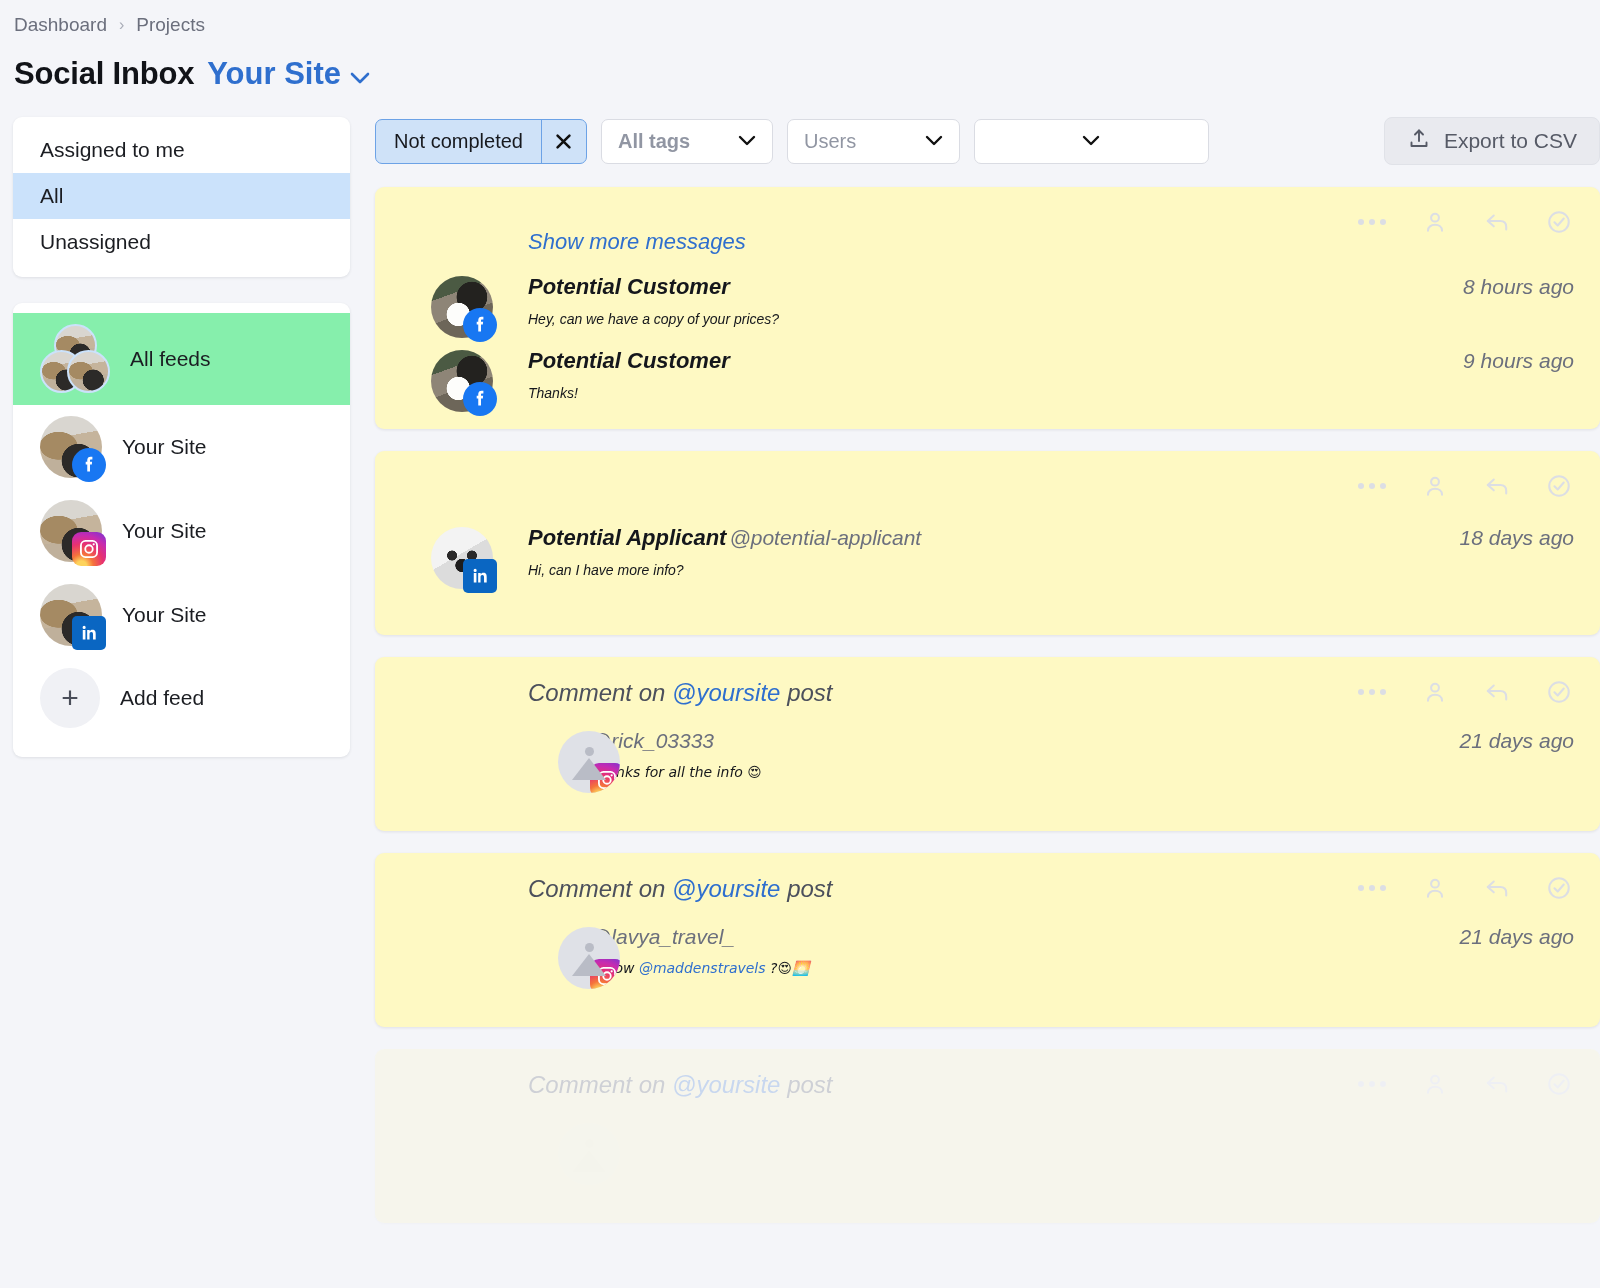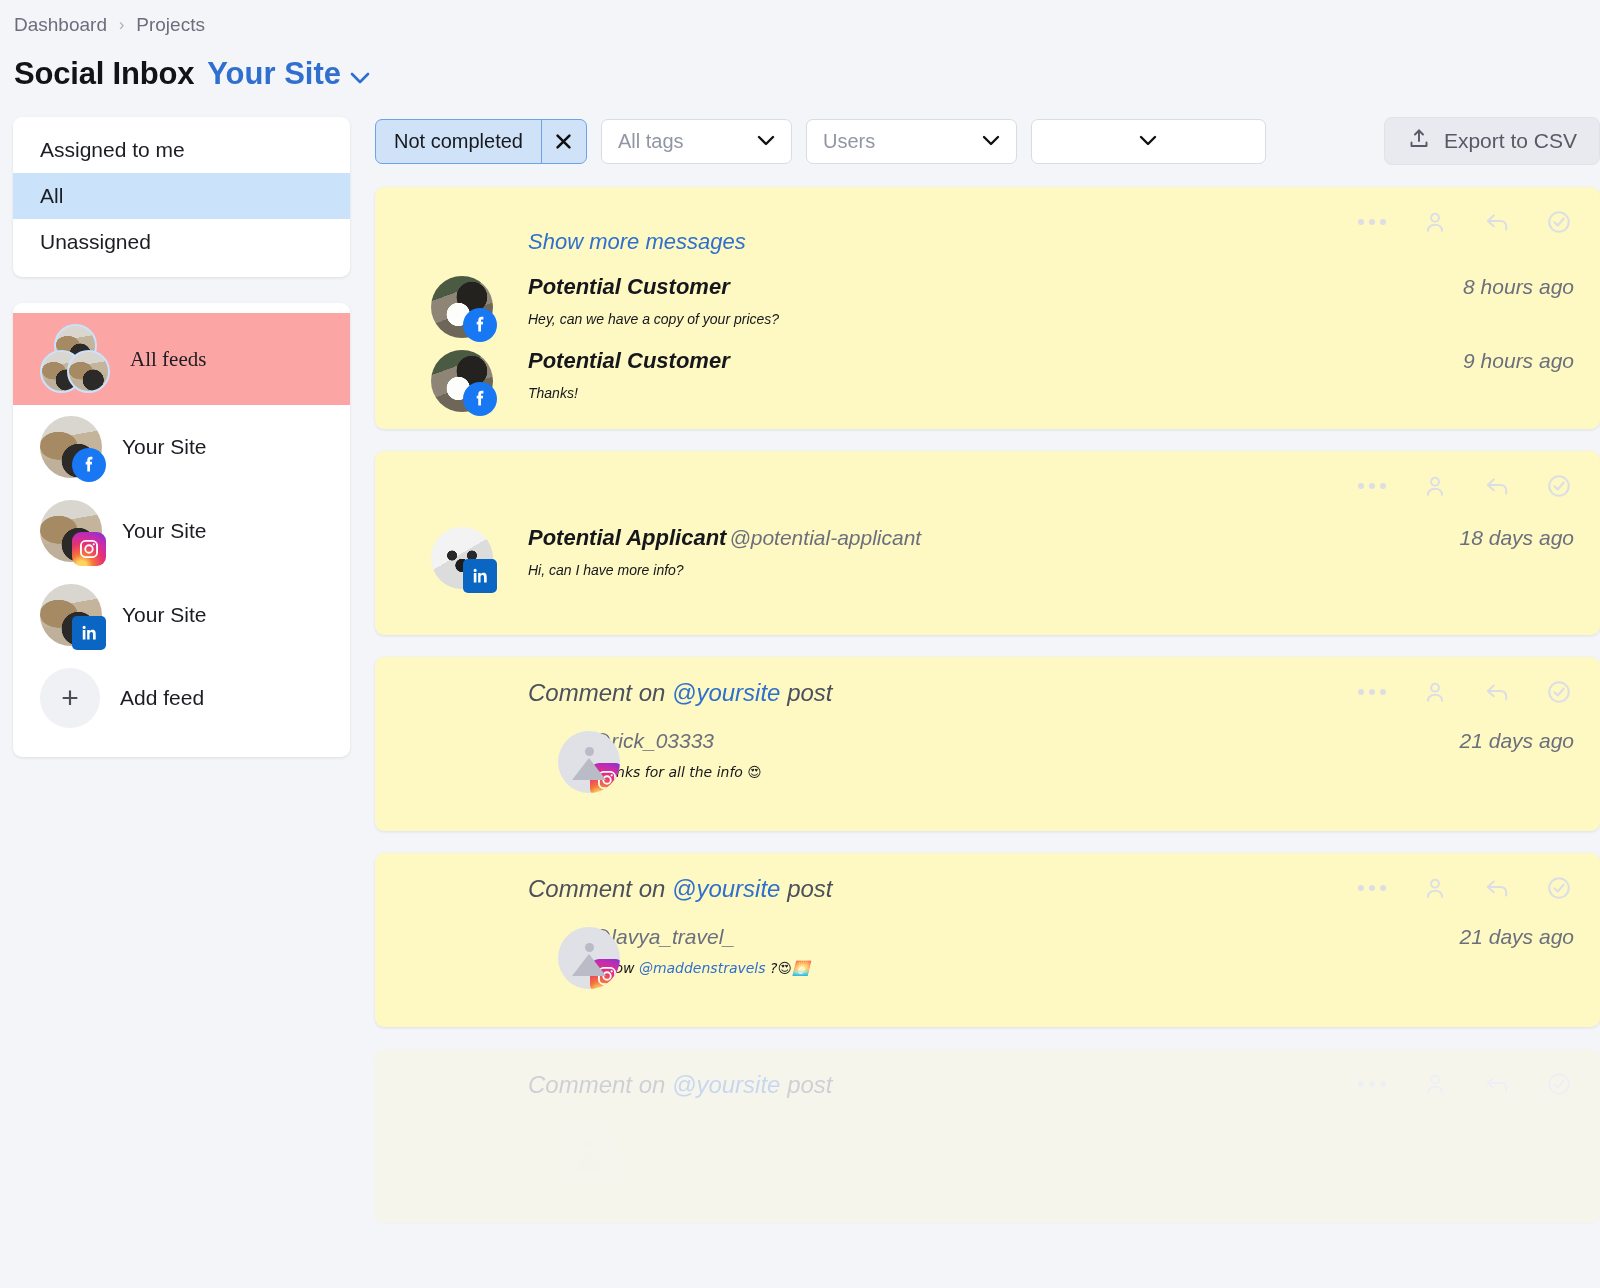--- a/index.html
+++ b/index.html
@@ -41,21 +41,21 @@
     padding: 11px 0 11px 27px;
     font-size: 21px; color: #1b1d22; cursor: pointer;
   }
   .assign-item.active { background: #cbe2fb; }
 
   .feeds-card { margin-top: 26px; padding: 10px 0 18px 0; overflow: hidden; }
   .feed-item {
     display: flex; align-items: center; gap: 20px;
     padding: 11px 0 11px 27px; cursor: pointer;
   }
-  .feed-item.active { background: #fca5a5; font-family: Liberation Serif, serif; }
+  .feed-item.active { background: #86efac; }
   .feed-label { font-size: 21px; color: #1b1d22; }
 
   
   .av { border-radius: 50%; position: relative; flex: 0 0 auto; background-size: cover; }
   .av-dog {
     background:
       radial-gradient(circle at 62% 72%, #2c2a28 0 28%, transparent 29%),
       radial-gradient(ellipse at 30% 48%, #a58a63 0 30%, transparent 31%),
       linear-gradient(170deg, #d9d6d0 0 34%, #c5b49c 34% 62%, #bfb09b 62% 100%);
   }
@@ -113,22 +113,22 @@
     width: 45px; border-left: 1.5px solid #6ca2e6;
     font-size: 22px; font-weight: bold; color: #111;
   }
 
   .select {
     display: flex; align-items: center; justify-content: space-between;
     height: 45px; border: 1.2px solid #dadce3; border-radius: 7px;
     background: #fff; padding: 0 16px; cursor: pointer;
   }
   .select .ph { font-size: 20px; color: #9196a3; }
-  .sel-tags  { width: 191px; }
-  .sel-users { width: 211px; }
+  .sel-tags  { width: 172px; font-weight: bold; }
+  .sel-users { width: 173px; }
   .sel-blank { width: 235px; justify-content: center; }
 
   .export-btn {
     display: flex; align-items: center; gap: 13px;
     height: 48px; padding: 0 22px; margin-left: auto;
     border-radius: 8px; background: #e9eaef; border: 1px solid #e0e2e8;
     font-size: 21px; color: #565a66; cursor: pointer; white-space: nowrap;
   }
 
   

